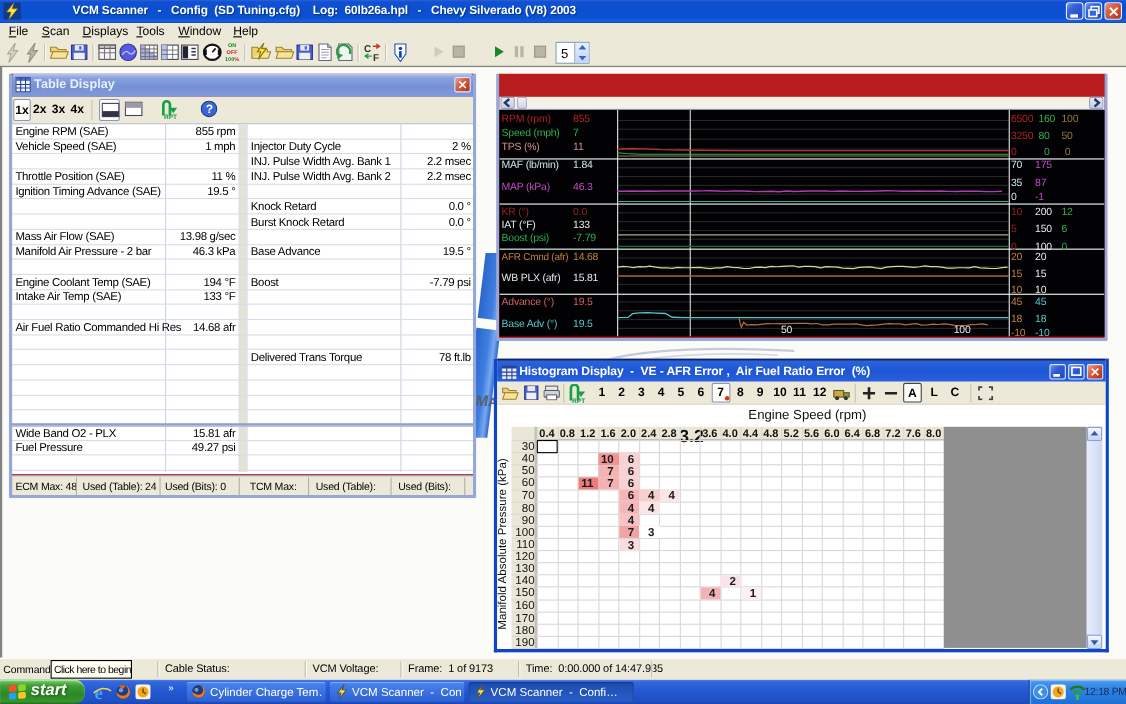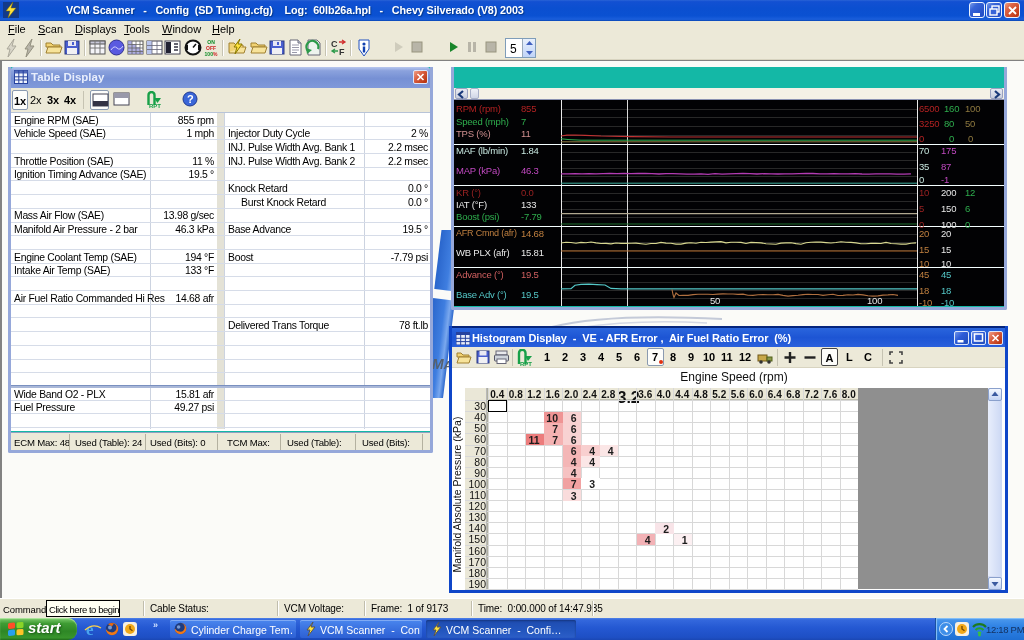--- a/index.html
+++ b/index.html
@@ -17,21 +17,21 @@
 #menu u{text-decoration:underline;}
 
 #tbar{left:0;top:37px;width:1024px;height:23px;background:#ece9d8;border-bottom:1px solid #d8d4c0;}
 .tsep{position:absolute;top:3px;width:2px;height:16px;border-left:1px solid #c6c3b2;border-right:1px solid #fff;}
 
 #mdi{left:0;top:60px;width:1024px;height:538px;background:#fbfbf8;border-left:2px solid #828282;border-top:1px solid #828282;}
 
 .cw{position:absolute;}
 .cw .tb{position:absolute;left:0;top:0;right:0;height:21px;}
 .cw .tb .ttxt{position:absolute;left:20px;top:4px;font-weight:bold;font-size:11.5px;}
-.inact{border:3px solid #96a8da;border-top:none;border-radius:0 0 2px 2px;background:#14b8a6;}
+.inact{border:3px solid #96a8da;border-top:none;border-radius:0 0 2px 2px;background:#b91c1c;}
 .inact>.tb{background:linear-gradient(180deg,#b8c8ee 0%,#8ba2dd 18%,#7690d4 55%,#8099da 100%);border-radius:3px 3px 0 0;}
 .inact>.tb .ttxt{color:#e8eefc;}
 .act{border:3px solid #0f46c8;border-top:none;background:#ece9d8;}
 .act>.tb{background:linear-gradient(180deg,#2a65dd 0%,#1d55d4 50%,#2a60dc 100%);border-top:2px solid #05257d;}
 .act>.tb .ttxt{color:#fff;}
 .cbtn{position:absolute;top:3px;width:15px;height:14px;border-radius:2px;border:1px solid #dce6fa;}
 .cbtn.cb{background:linear-gradient(135deg,#6f93e8 0%,#2e5cd8 40%,#2450c0 85%);}
 .cbtn.cx{background:linear-gradient(135deg,#efa088 0%,#d95f41 40%,#bc3915 85%);}
 
 .trow{position:absolute;color:#000;font-size:10.4px;letter-spacing:-0.28px;white-space:nowrap;}
@@ -238,21 +238,21 @@
         <path d="M4.8 0.5 v13 M9.2 0.5 v13 M0.5 6.8 h13 M0.5 10 h13" stroke="#26429e" stroke-width="1"></path>
       </svg>
     <div class="ttxt">Table Display</div>
     <div class="cbtn cx" style="right:2px"><svg width="13" height="12">
           <path d="M3.5 3 L9.5 9 M9.5 3 L3.5 9" stroke="#fff" stroke-width="1.6"></path>
         </svg></div>
   </div>
 
   <div class="abs" style="left:0;top:21px;width:419px;height:24px;background:#ece9d8;padding-left:28px;">
     <div class="abs" style="left:1px;top:2px;width:16px;height:20px;background:#fdfdfa;border:1px solid #8a9ab0;border-radius:2px;text-align:center;font-weight:bold;font-size:11px;padding-top:4px;">1x</div>
-    <div class="abs" style="left:19px;top:6px;font-weight:normal;font-size:11px;">2x</div>
+    <div class="abs" style="left:19px;top:6px;font-weight:bold;font-size:11px;">2x</div>
     <div class="abs" style="left:36px;top:6px;font-weight:bold;font-size:11px;">3x</div>
     <div class="abs" style="left:53px;top:6px;font-weight:bold;font-size:11px;">4x</div>
     <div class="abs" style="left:72px;top:3px;width:1px;height:18px;background:#c6c3b2;"></div>
     <div class="abs" style="left:79px;top:2px;width:19px;height:20px;background:#fdfdfa;border:1px solid #8a9ab0;border-radius:2px;">
       <svg width="17" height="17" style="margin:1px">
           <rect x="1" y="2" width="15" height="12" fill="#fff" stroke="#445"></rect>
           <rect x="1" y="9" width="15" height="5" fill="#334"></rect>
         </svg>
     </div>
     <div class="abs" style="left:101px;top:2px;width:19px;height:20px;">
@@ -295,21 +295,21 @@
     <div class="trow" style="left:139px;top:42.6px;width:64px;text-align:right">11 %</div>
     <div class="trow" style="left:217px;top:42.6px">INJ. Pulse Width Avg. Bank 2</div>
     <div class="trow" style="left:345px;top:42.6px;width:72px;text-align:right">2.2 msec</div>
     <div class="abs" style="left:0;top:54.8px;width:419px;height:13.7px;border-bottom:1px solid #d6dce8"></div>
     <div class="trow" style="left:3px;top:56.3px">Ignition Timing Advance (SAE)</div>
     <div class="trow" style="left:139px;top:56.3px;width:64px;text-align:right">19.5 °</div>
     <div class="abs" style="left:0;top:68.5px;width:419px;height:13.7px;border-bottom:1px solid #d6dce8"></div>
     <div class="trow" style="left:217px;top:70.0px">Knock Retard</div>
     <div class="trow" style="left:345px;top:70.0px;width:72px;text-align:right">0.0 °</div>
     <div class="abs" style="left:0;top:82.2px;width:419px;height:13.7px;border-bottom:1px solid #d6dce8"></div>
-    <div class="trow" style="left:230px;top:83.7px">Burst Knock Retard</div>
+    <div class="trow" style="left:217px;top:83.7px">Burst Knock Retard</div>
     <div class="trow" style="left:345px;top:83.7px;width:72px;text-align:right">0.0 °</div>
     <div class="abs" style="left:0;top:95.9px;width:419px;height:13.7px;border-bottom:1px solid #d6dce8"></div>
     <div class="trow" style="left:3px;top:97.4px">Mass Air Flow (SAE)</div>
     <div class="trow" style="left:139px;top:97.4px;width:64px;text-align:right">13.98 g/sec</div>
     <div class="abs" style="left:0;top:109.6px;width:419px;height:13.7px;border-bottom:1px solid #d6dce8"></div>
     <div class="trow" style="left:3px;top:111.1px">Manifold Air Pressure - 2 bar</div>
     <div class="trow" style="left:139px;top:111.1px;width:64px;text-align:right">46.3 kPa</div>
     <div class="trow" style="left:217px;top:111.1px">Base Advance</div>
     <div class="trow" style="left:345px;top:111.1px;width:72px;text-align:right">19.5 °</div>
     <div class="abs" style="left:0;top:123.3px;width:419px;height:13.7px;border-bottom:1px solid #d6dce8"></div>

